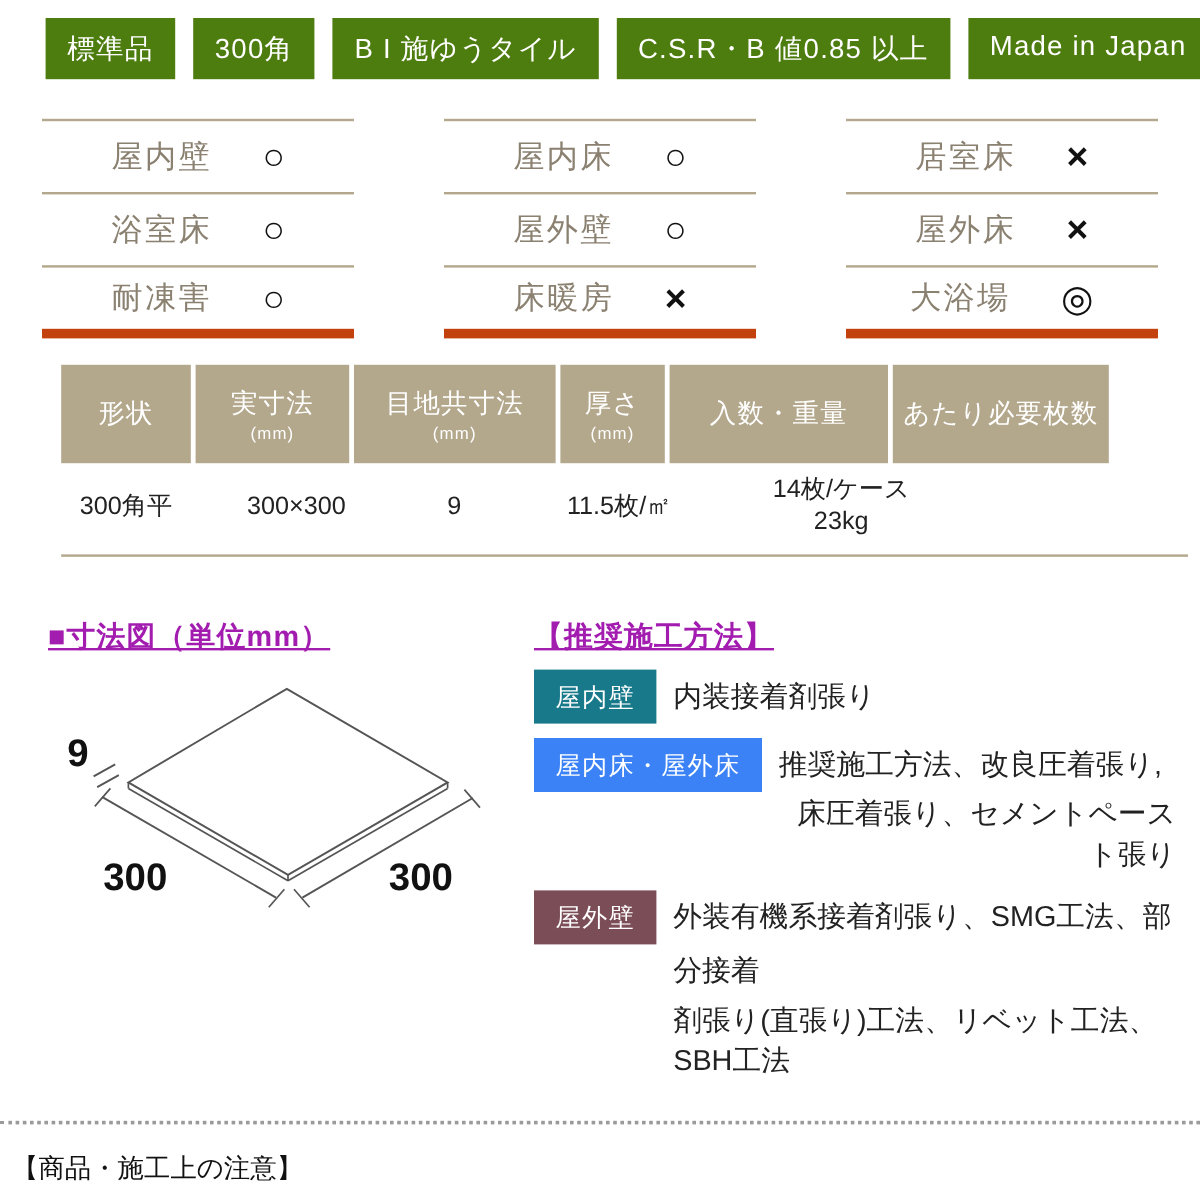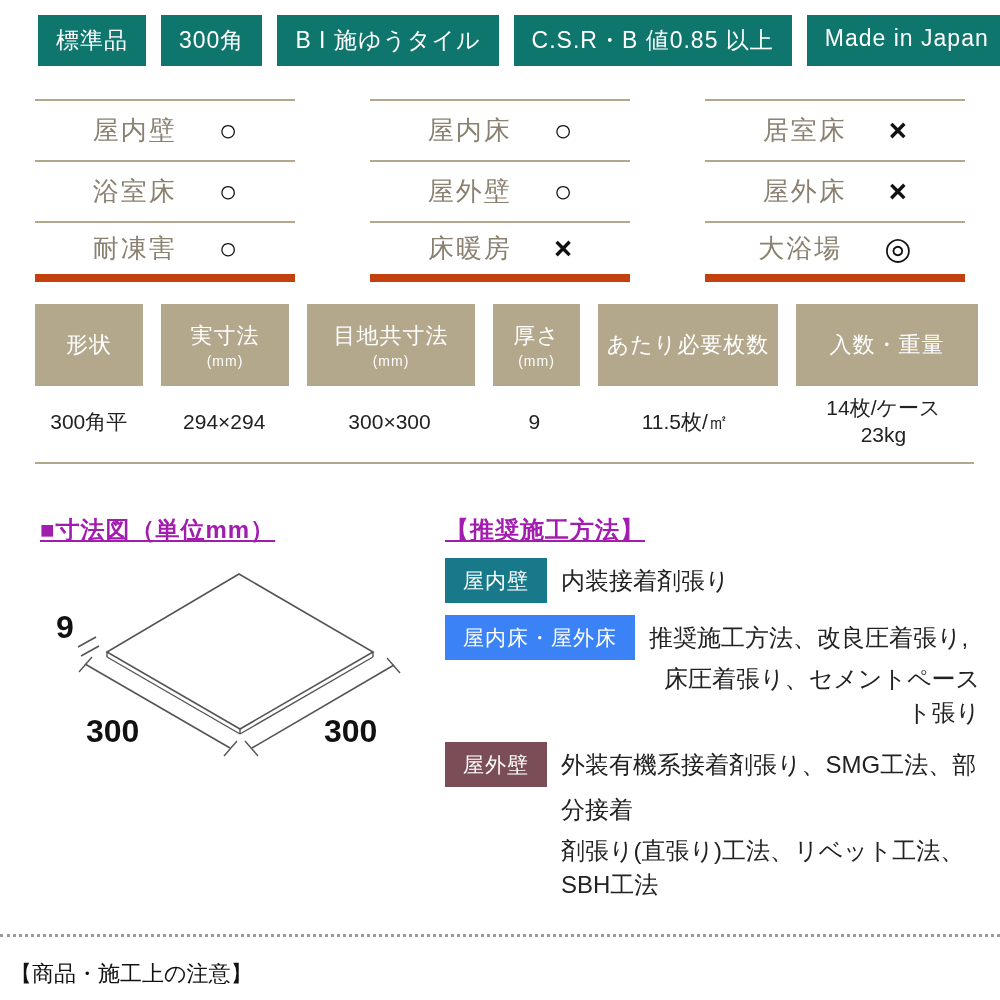--- a/index.html
+++ b/index.html
@@ -5,36 +5,36 @@
   * { margin:0; padding:0; box-sizing:border-box; }
   html,body { background:#ffffff; }
   body {
     width:1000px; height:1000px; overflow:hidden;
     font-family:"Liberation Sans","DejaVu Sans",sans-serif;
     color:#222;
   }
   
   .top-badges { display:flex; gap:15px; padding:15px 0 0 38px; }
   .tag {
-    background:#0f766e; color:#fff; font-size:23px;
+    background:#4d7c0f; color:#fff; font-size:23px;
     padding:10px 18px; white-space:nowrap; letter-spacing:1px;
   }
   
   .usage { margin:33px 35px 0; }
   .usage-row { display:flex; justify-content:space-between; }
   .usage-cell {
     width:28%; height:61px; border-top:2px solid #b3a78c;
     display:flex; align-items:center; justify-content:center; gap:42px;
   }
   .usage-row:last-child .usage-cell { border-bottom:8px solid #c2410c; }
   .usage-label { color:#8b8171; font-size:26px; letter-spacing:2px; }
   .usage-mark { font-size:31px; font-weight:700; color:#111; line-height:1; }
   
   .spec { margin:22px 0 0 35px; }
-  .spec-head, .spec-row { display:flex; gap:18px; }
+  .spec-head, .spec-row { display:flex; gap:4px;margin-left:16px; }
   .spec-head-cell {
     background:#b3a78c; color:#fff; height:82px;
     display:flex; flex-direction:column; align-items:center; justify-content:center;
     letter-spacing:1px;
   }
   .spec-title { font-size:22px; }
   .spec-unit { font-size:14px; margin-top:2px; }
   .spec-row { border-bottom:2px solid #b3a78c; padding:8px 0 14px; width:939px; }
   .spec-cell {
     text-align:center; font-size:21px;
@@ -132,30 +132,29 @@
       <span class="spec-unit">(mm)</span>
     </div>
     <div class="spec-head-cell w2">
       <span class="spec-title">目地共寸法</span>
       <span class="spec-unit">(mm)</span>
     </div>
     <div class="spec-head-cell w3">
       <span class="spec-title">厚さ</span>
       <span class="spec-unit">(mm)</span>
     </div>
+    <div class="spec-head-cell w5">
+      <span class="spec-title">入数・重量</span>
+    </div>
     <div class="spec-head-cell w4">
       <span class="spec-title">あたり必要枚数</span>
     </div>
-    <div class="spec-head-cell w5">
-      <span class="spec-title">入数・重量</span>
-    </div>
   </div>
   <div class="spec-row">
     <div class="spec-cell w0">300角平</div>
-    <div class="spec-cell w1">294×294</div>
     <div class="spec-cell w2">300×300</div>
     <div class="spec-cell w3">9</div>
     <div class="spec-cell w4">11.5枚/㎡</div>
     <div class="spec-cell w5">
       <span>14枚/ケース</span>
       <span>23kg</span>
     </div>
   </div>
 </div>
 

